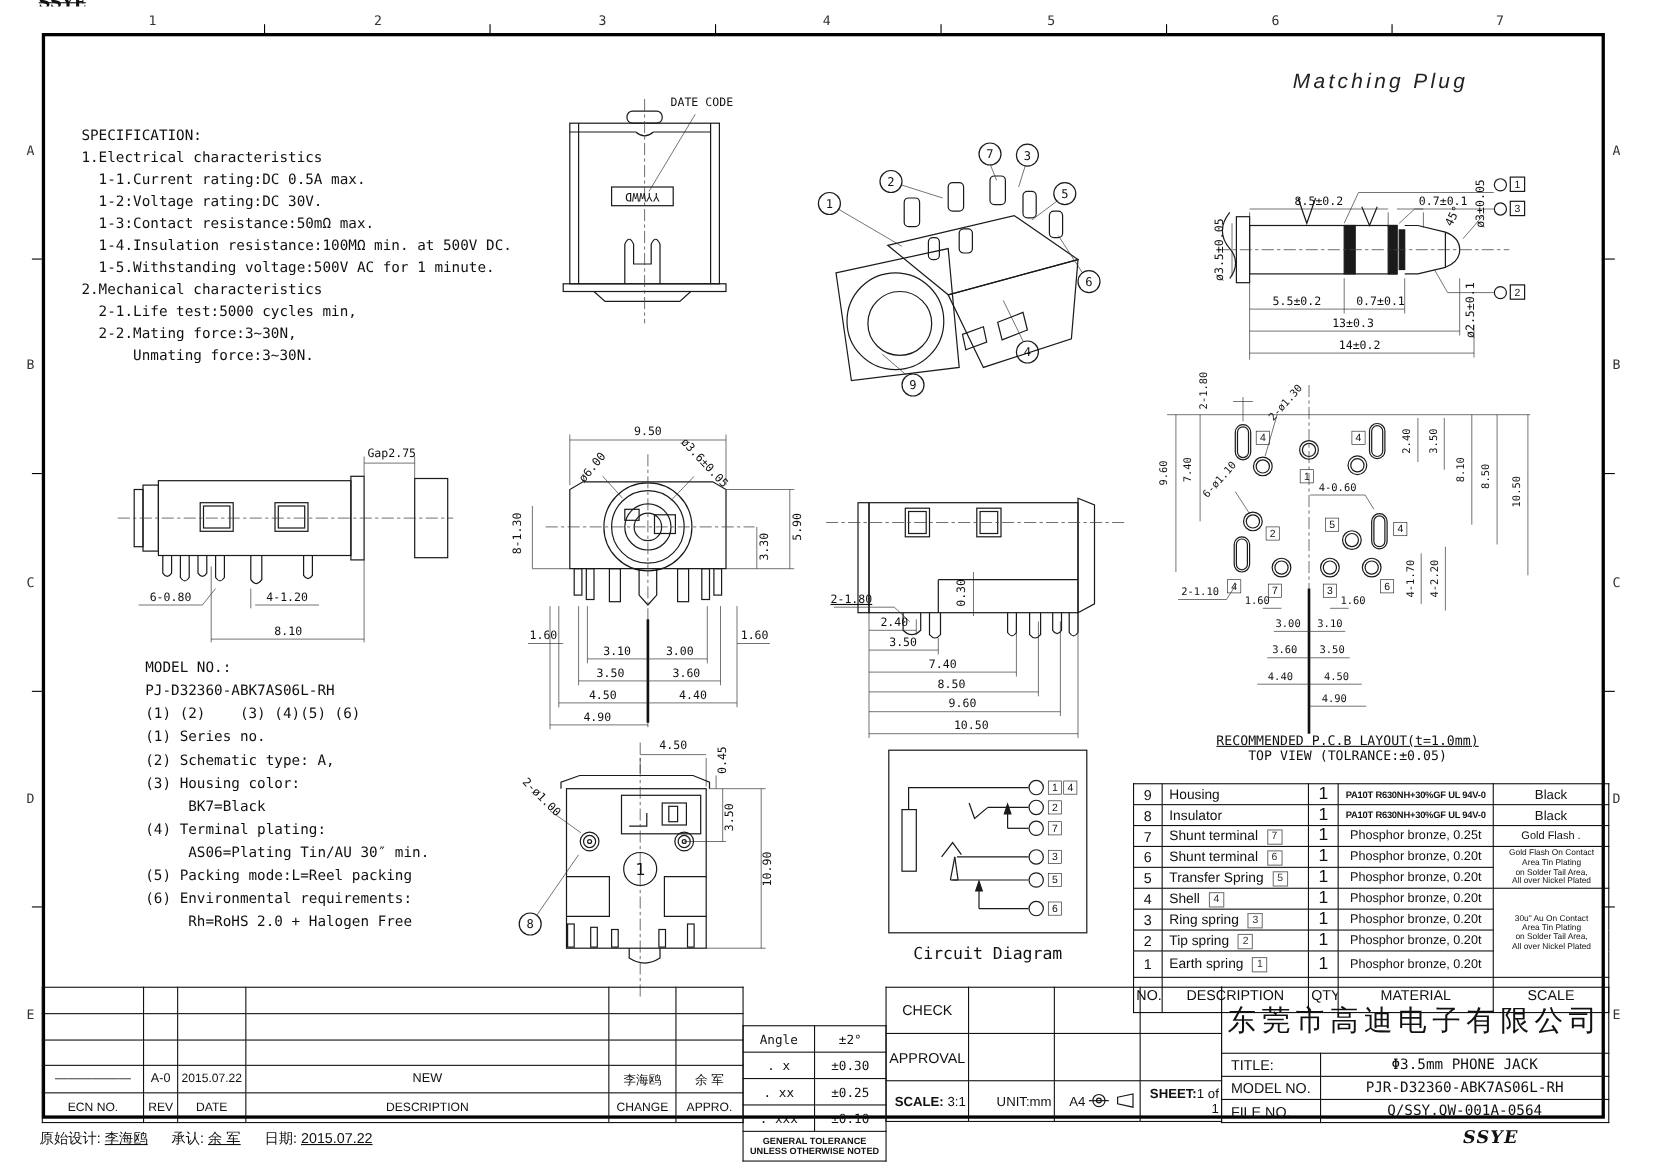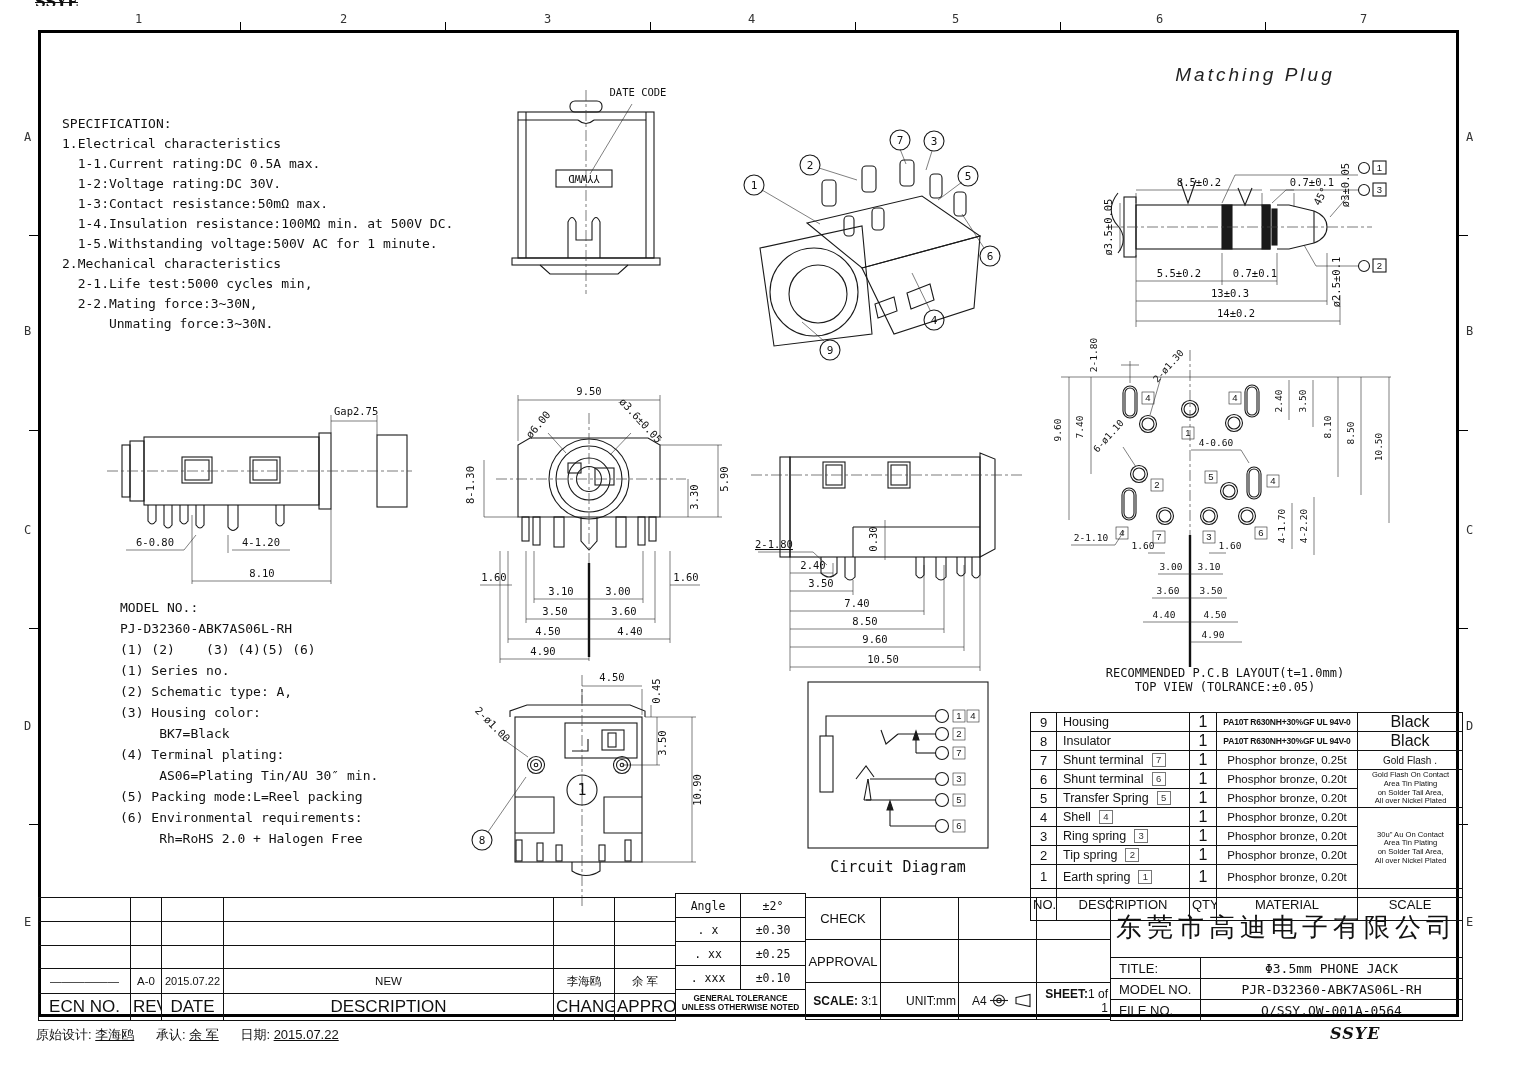--- a/index.html
+++ b/index.html
@@ -4,21 +4,21 @@
 <style>
   html,body{margin:0;padding:0;background:#fff;}
   #page{position:relative;width:1516px;height:1068px;background:#fff;overflow:hidden;
         font-family:"DejaVu Sans Mono",monospace;color:#111;}
   .abs{position:absolute;}
   
   #frame{position:absolute;left:38px;top:30px;width:1421px;height:987px;border:3px solid #000;box-sizing:border-box;}
   .tick{position:absolute;background:#000;}
   .zone{position:absolute;font:12px "DejaVu Sans Mono",monospace;color:#333;}
   
-  .pre{white-space:pre;}
+  .pre{white-space:pre;margin-left:12px;}
   .specline{font:13px/20px "DejaVu Sans Mono",monospace;}
   .modelline{font:13px/21px "DejaVu Sans Mono",monospace;}
   
   svg{overflow:visible;}
   .ln{fill:none;stroke:#1a1a1a;stroke-width:1.1;}
   .thin{fill:none;stroke:#2a2a2a;stroke-width:0.6;}
   .ctr{fill:none;stroke:#444;stroke-width:0.7;stroke-dasharray:11 3 3 3;}
   .dark{fill:#1a1a1a;stroke:#1a1a1a;}
   text.d{font:10.5px "DejaVu Sans Mono",monospace;fill:#111;}
   text.ds{font:9.5px "DejaVu Sans Mono",monospace;fill:#111;}
@@ -26,39 +26,39 @@
   text.bal{font:11px "DejaVu Sans Mono",monospace;fill:#111;}
   .mid{text-anchor:middle;}
   
   table{border-collapse:collapse;table-layout:fixed;}
   td,th{border:1px solid #111;padding:0 2px;overflow:hidden;font-weight:normal;}
   .parts{position:absolute;left:1030px;top:712px;width:432px;height:185px;font-family:"Liberation Sans",sans-serif;}
   .parts td{text-align:center;}
   .parts .desc{text-align:left;padding-left:6px;font-size:12.5px;}
   .parts .mat{font-size:11.5px;}
   .parts .mat-sm{font-size:8.5px;font-weight:bold;letter-spacing:-0.2px;}
-  .parts .rem{font-size:16px;}
+  .parts .rem{font-size:12px;}
   .parts .rem-sm{font-size:7.6px;line-height:8.6px;white-space:pre-line;text-align:center;padding-left:3px;}
   .parts th{font-size:13px;}
   .parts .no{font-size:13px;}
   .sqtag{display:inline-block;border:1px solid #777;font-size:9.5px;width:12px;height:12px;line-height:12px;text-align:center;vertical-align:1px;margin-left:8px;color:#333;}
   .bottomtbl{position:absolute;font-family:"Liberation Sans",sans-serif;font-size:12px;}
   .bottomtbl td{text-align:center;}
-  .ecn th{font-size:17px;}
+  .ecn th{font-size:11px;}
   .tol td{font-family:"DejaVu Sans Mono",monospace;font-size:11.5px;}
   .tol .note{font-family:"Liberation Sans",sans-serif;font-size:8.3px;font-weight:bold;line-height:9px;}
   .app .lbl{font-size:13px;font-family:"Liberation Sans",sans-serif;}
   .app .val{font-size:12.5px;font-family:"DejaVu Sans Mono",monospace;}
   .app .brow{font-size:12px;text-align:right;padding-left:4px;}
   .co .coname{font-size:26px;letter-spacing:5px;text-align:center;font-family:"Liberation Serif",serif;}
   .co .lbl{font-size:13px;text-align:left;padding-left:8px;font-family:"Liberation Sans",sans-serif;}
   .co .val{font-size:13px;text-align:center;font-family:"DejaVu Sans Mono",monospace;}
   
   #pcb-note{position:absolute;left:1080px;top:666px;width:290px;text-align:center;}
-  #pcb-note .n1{font:12px "DejaVu Sans Mono",monospace;}
+  #pcb-note .n1{font:12px "DejaVu Sans Mono",monospace;text-decoration:underline;}
   #pcb-note .n2{font:12px "DejaVu Sans Mono",monospace;}
   #plug-title{position:absolute;left:1125px;top:64px;width:260px;text-align:center;
       font:italic 19px "Liberation Sans",sans-serif;letter-spacing:3px;color:#222;}
   #circuit-label{position:absolute;left:798px;top:858px;width:200px;text-align:center;font:15px "DejaVu Sans Mono",monospace;}
   #footer{position:absolute;left:36px;top:1026px;font:13px "Liberation Sans",sans-serif;}
   #footer .u{text-decoration:underline;margin-right:18px;}
   #corner-logo{position:absolute;left:1330px;top:1024px;font:italic bold 16px "DejaVu Serif",serif;letter-spacing:1px;}
   #top-partial{position:absolute;left:35px;top:-7px;height:13px;overflow:hidden;font:bold 15px "DejaVu Serif",serif;text-decoration:line-through;}
 </style>
 </head>
@@ -741,21 +741,21 @@
       <th>ECN NO.</th>
       <th>REV</th>
       <th>DATE</th>
       <th>DESCRIPTION</th>
       <th>CHANGE</th>
       <th>APPRO.</th>
     </tr>
   </tbody>
     </table>
 
-  <table class="bottomtbl tol" style="left:675px;top:893px;width:130px;height:123px;">
+  <table class="bottomtbl tol" style="left:675px;top:932px;width:130px;height:123px;">
     <colgroup>
         <col style="width:65px">
         <col style="width:65px">
       </colgroup>
     <tbody>
         <tr style="height:24px">
       <td>Angle</td>
       <td>±2°</td>
     </tr>
     <tr style="height:24px">

